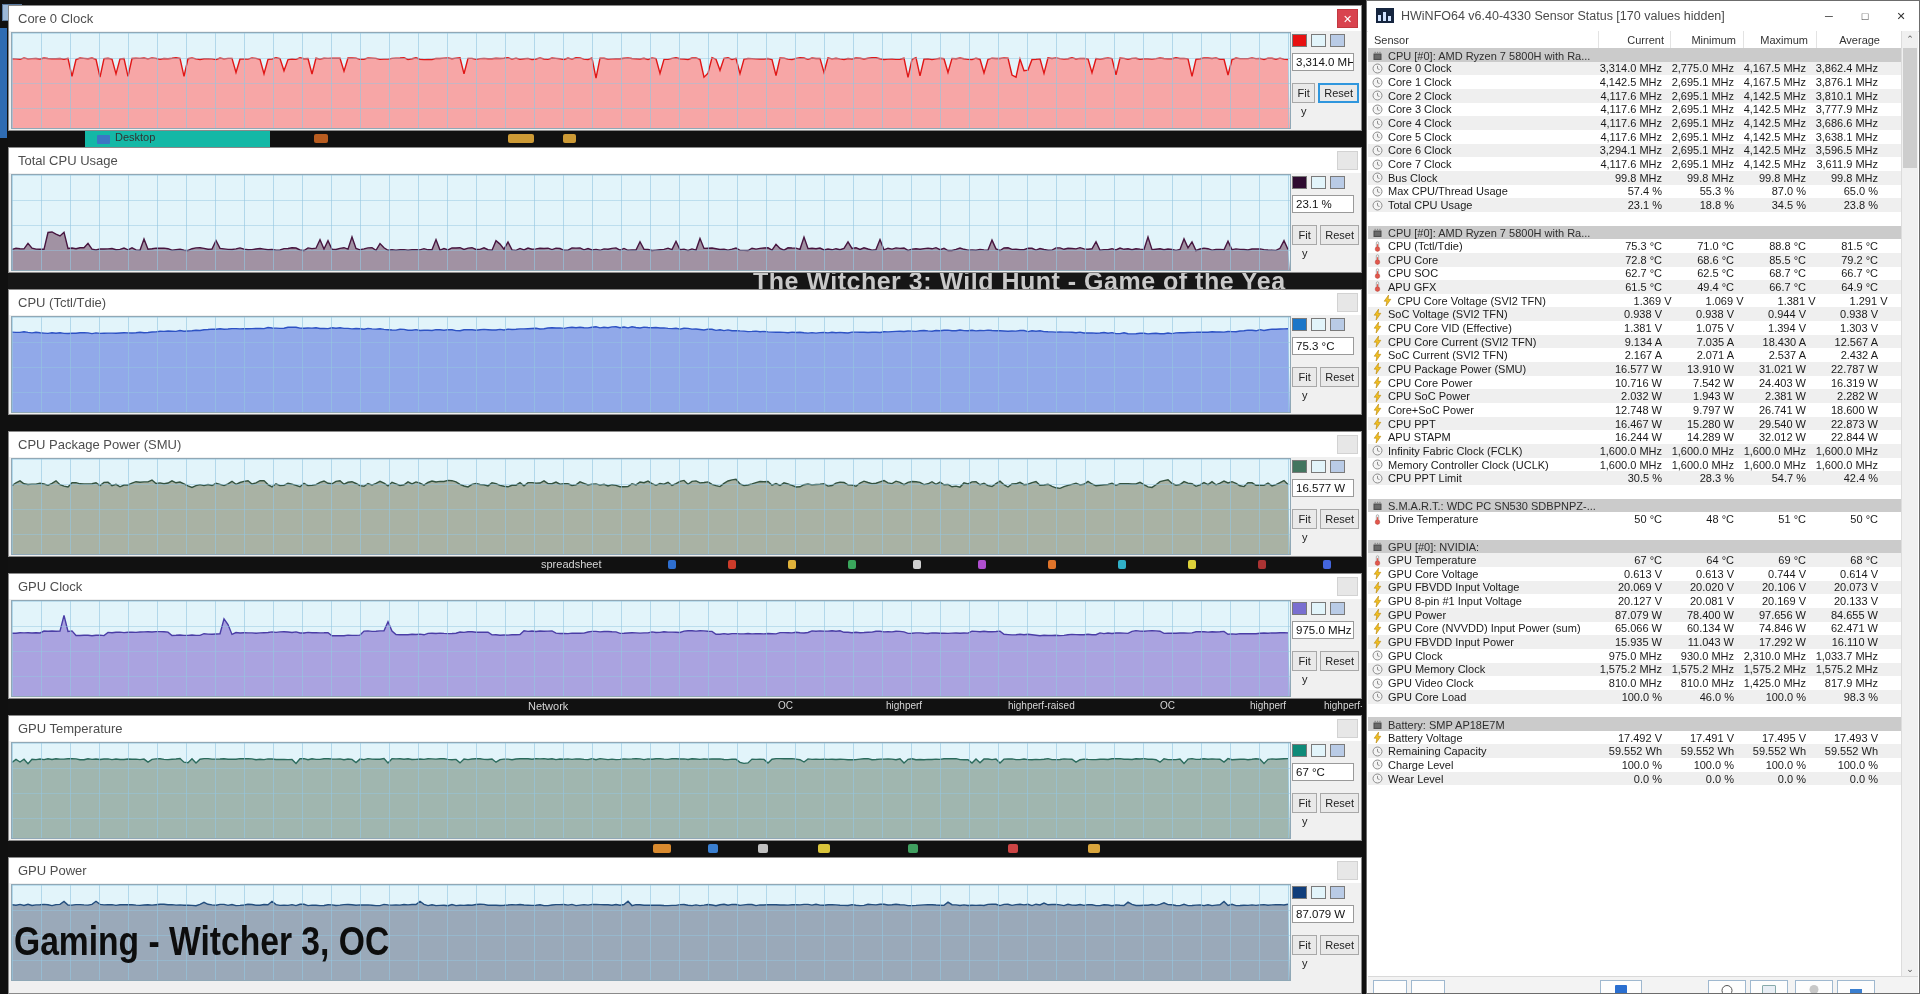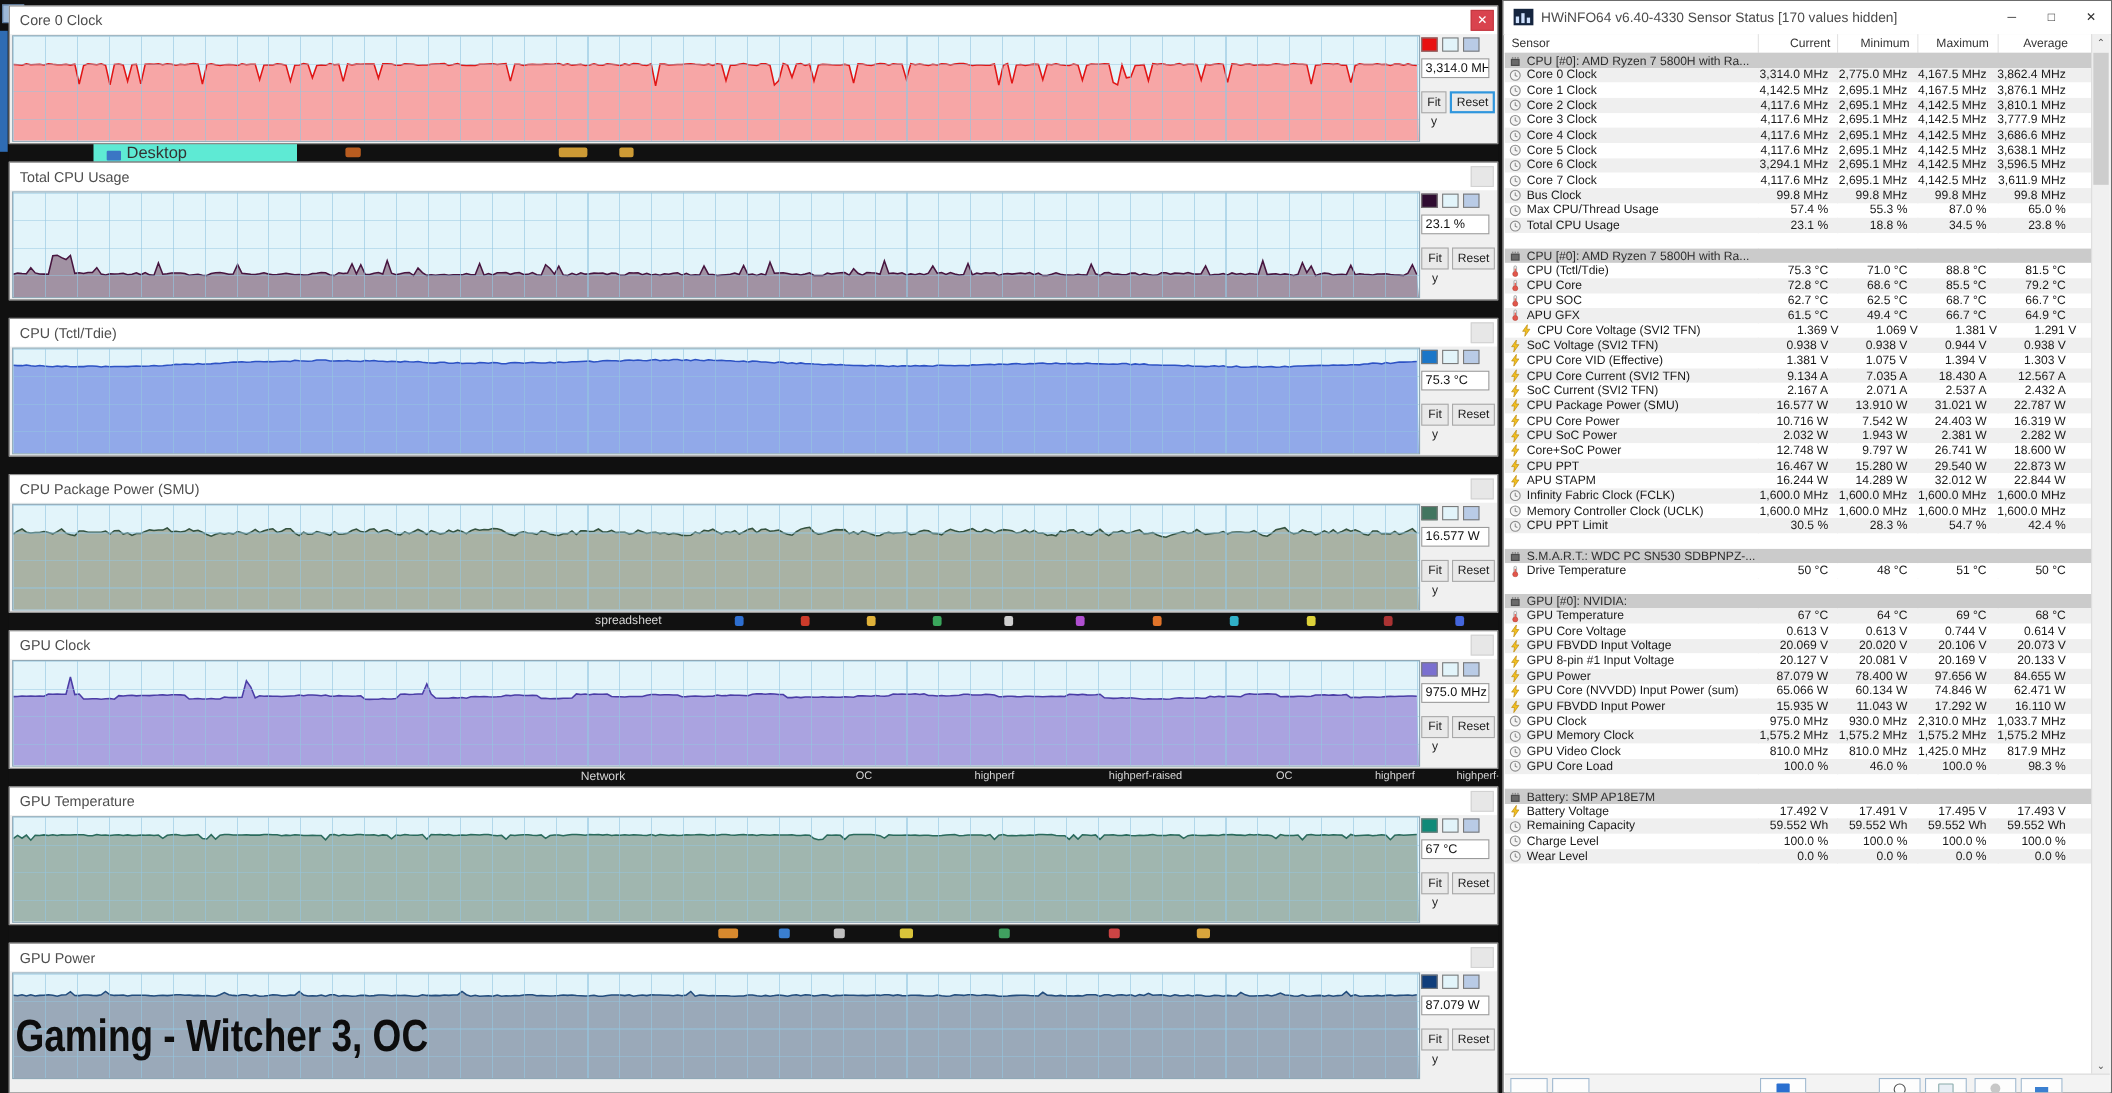--- a/index.html
+++ b/index.html
@@ -6,21 +6,21 @@
   body{width:1920px;height:994px;overflow:hidden;background:#101010;
        font-family:"Liberation Sans",sans-serif;-webkit-font-smoothing:antialiased;}
   #screen{position:relative;width:1920px;height:994px;}
 
   
   .strip{position:absolute;left:8px;width:1354px;background:#111;overflow:hidden;}
   .blob{position:absolute;border-radius:2px;height:9px;top:3px;}
   .strip .lbl{position:absolute;top:1px;font-size:11px;color:#d6d6d6;white-space:nowrap;}
   #blue-edge{position:absolute;left:0;top:28px;width:7px;height:110px;background:#2f6cb3;}
   #mini-win-icon{position:absolute;left:2px;top:4px;width:18px;height:15px;background:#9db8d6;border:1px solid #5a7aa0;}
-  #desktop-seg{position:absolute;left:77px;top:0;width:185px;height:100%;background:#5eead4;color:#333;font-size:15px;white-space:nowrap;overflow:hidden;}
+  #desktop-seg{position:absolute;left:77px;top:0;width:185px;height:100%;background:#14b8a6;color:#333;font-size:11px;white-space:nowrap;overflow:hidden;}
   #desktop-seg .fold{display:inline-block;width:13px;height:9px;background:#3b76c4;margin:2px 5px 0 12px;vertical-align:middle;border-radius:1px;}
   #witcher-title{position:absolute;left:745px;top:0;font-size:25px;line-height:17px;font-weight:bold;color:#c9c9c9;white-space:nowrap;letter-spacing:.5px;}
 
   
   .gwin{position:absolute;background:#f0f0f0;border:1px solid #8a8a8a;box-sizing:border-box;overflow:hidden;}
   .gtitle{position:absolute;left:0;top:0;right:0;height:25px;background:#ffffff;}
   .gtitle-text{position:absolute;left:9px;top:5px;font-size:13px;color:#4e4e4e;}
   .gclose{position:absolute;right:3px;top:3px;width:21px;height:19px;background:#e7e7e7;border:1px solid #d2d2d2;
           color:#fff;font-size:11px;line-height:19px;text-align:center;box-sizing:border-box;}
   .gclose.red{background:#d9434e;border-color:#c23840;}
@@ -81,20 +81,23 @@
   <div id="blue-edge"></div>
   <div id="mini-win-icon"></div>
 
   <div class="strip" style="top:131px;height:16px;">
     <div id="desktop-seg"><span class="fold"></span><span>Desktop</span></div>
     <div class="blob" style="left:306px;width:14px;background:#b85c20;"></div>
     <div class="blob" style="left:500px;width:26px;background:#cd9a35;"></div>
     <div class="blob" style="left:555px;width:13px;background:#cd9a35;"></div>
   </div>
 
+  <div class="strip" style="top:273px;height:16px;background:#161616;">
+    <div id="witcher-title">The Witcher 3: Wild Hunt - Game of the Yea</div>
+  </div>
 
 
   <div class="strip" style="top:557px;height:32px;">
     <span class="lbl" style="left:533px;">spreadsheet</span>
     <div class="blob" style="left:660px;width:8px;background:#2e6fd0;"></div>
     <div class="blob" style="left:720px;width:8px;background:#cc3b2a;"></div>
     <div class="blob" style="left:780px;width:8px;background:#e0b23a;"></div>
     <div class="blob" style="left:840px;width:8px;background:#3aa65c;"></div>
     <div class="blob" style="left:905px;width:8px;background:#d0d0d0;"></div>
     <div class="blob" style="left:970px;width:8px;background:#b04fd0;"></div>

